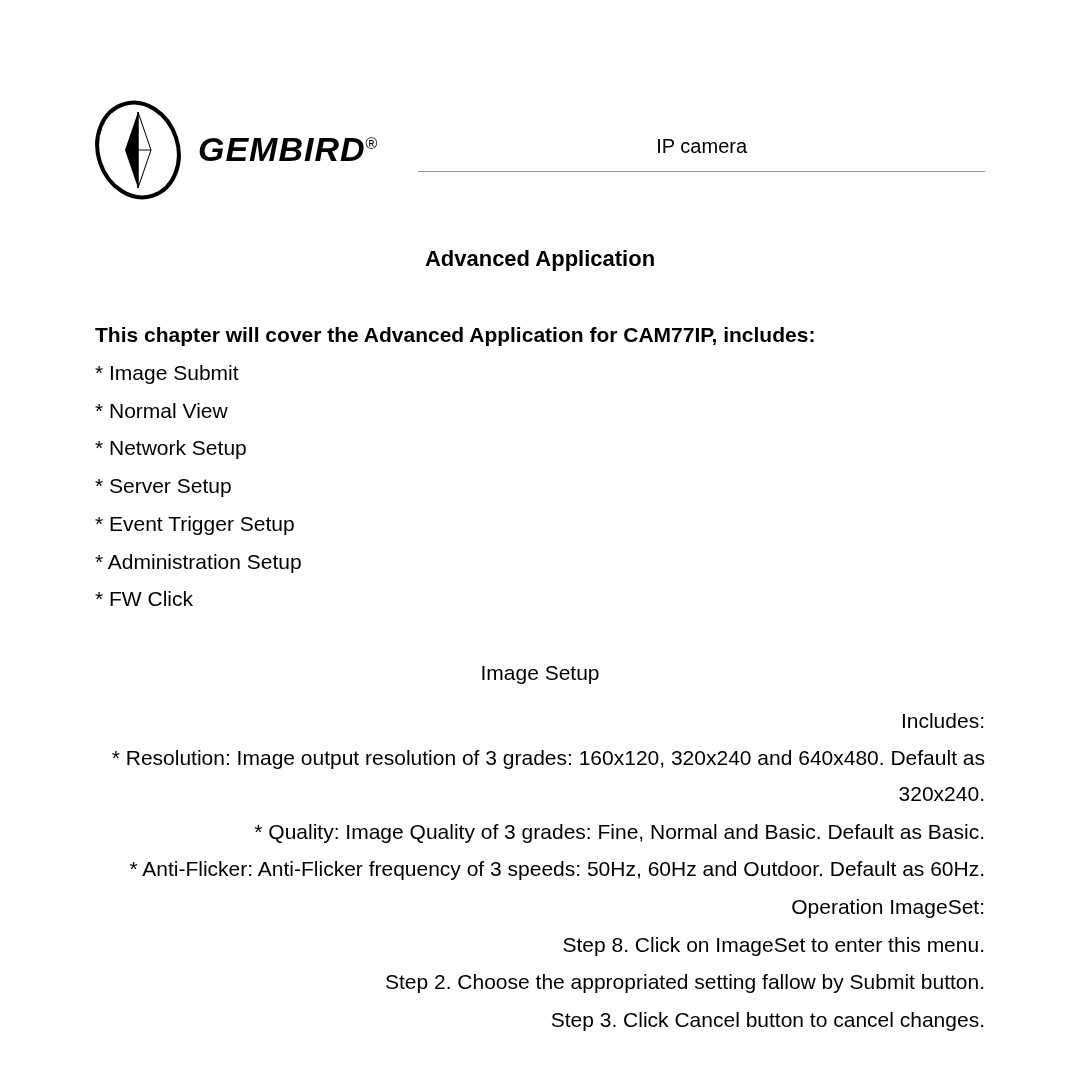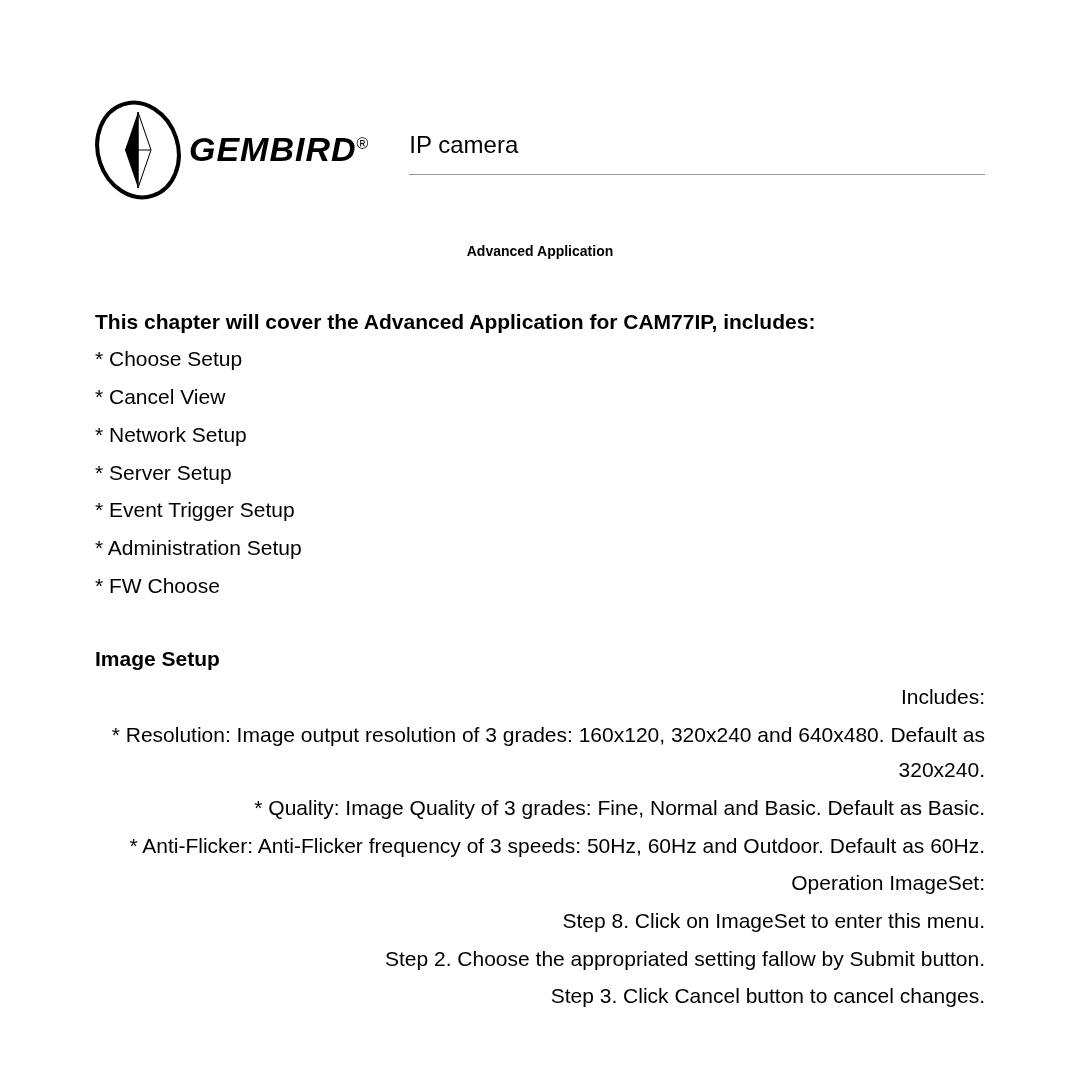--- a/index.html
+++ b/index.html
@@ -15,57 +15,59 @@
     }
     .header-row {
       display: flex;
       align-items: center;
       justify-content: space-between;
       margin-bottom: 40px;
     }
     .logo-block {
       display: flex;
       align-items: center;
-      gap: 8px;
+      gap: 17px;
     }
     .logo-icon svg { display: block; }
     .logo-text {
       font-family: Verdana, Geneva, sans-serif;
       font-size: 34px;
       font-weight: bold;
       font-style: italic;
       letter-spacing: 1px;
     }
     .logo-reg {
       font-size: 16px;
       vertical-align: super;
       font-style: normal;
       font-weight: normal;
     }
     .doc-label-wrap {
       flex: 1;
       margin-left: 40px;
     }
     .doc-label {
-      font-size: 24px;
+      text-align: center;
+      font-size: 20px;
       padding-bottom: 8px;
       border-bottom: 1px solid #999;
     }
     .title {
       text-align: center;
       font-weight: bold;
-      font-size: 14px;
+      font-size: 22px;
       margin: 30px 0 40px;
     }
     .intro { margin-bottom: 2px; font-weight: bold; }
     .item { margin-bottom: 2px; }
     .section-heading {
-      font-weight: bold;
+      font-weight: normal;
       margin-top: 38px;
-      margin-bottom: 2px;
+      margin-bottom: 12px;
+      text-align: center;
     }
     .line { margin-bottom: 2px; text-align: right; }
   </style>
 </head>
 <body>
 
 <div class="header-row">
   <div class="logo-block">
     <span class="logo-icon">
       <svg width="86" height="100" viewBox="0 0 86 100">
@@ -81,27 +83,27 @@
     </span>
   </div>
   <div class="doc-label-wrap">
     <div class="doc-label">IP camera</div>
   </div>
 </div>
 
 <div class="title">Advanced Application</div>
 
 <div class="intro">This chapter will cover the Advanced Application for CAM77IP, includes:</div>
-<div class="item">* Choose Setup</div>
-<div class="item">* Cancel View</div>
+<div class="item">* Image Submit</div>
+<div class="item">* Normal View</div>
 <div class="item">* Network Setup</div>
 <div class="item">* Server Setup</div>
 <div class="item">* Event Trigger Setup</div>
 <div class="item">* Administration Setup</div>
-<div class="item">* FW Choose</div>
+<div class="item">* FW Click</div>
 
 <div class="section-heading">Image Setup</div>
 <div class="line">Includes:</div>
 <div class="line">* Resolution: Image output resolution of 3 grades: 160x120, 320x240 and 640x480. Default as 320x240.</div>
 <div class="line">* Quality: Image Quality of 3 grades: Fine, Normal and Basic. Default as Basic.</div>
 <div class="line">* Anti-Flicker: Anti-Flicker frequency of 3 speeds: 50Hz, 60Hz and Outdoor. Default as 60Hz.</div>
 <div class="line">Operation ImageSet:</div>
 <div class="line">Step 8. Click on ImageSet to enter this menu.</div>
 <div class="line">Step 2. Choose the appropriated setting fallow by Submit button.</div>
 <div class="line">Step 3. Click Cancel button to cancel changes.</div>

